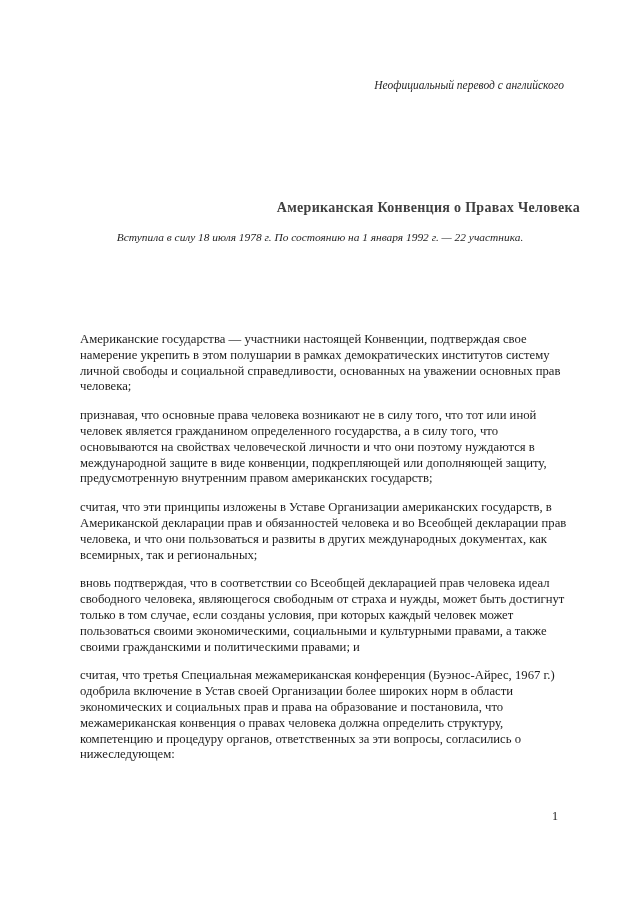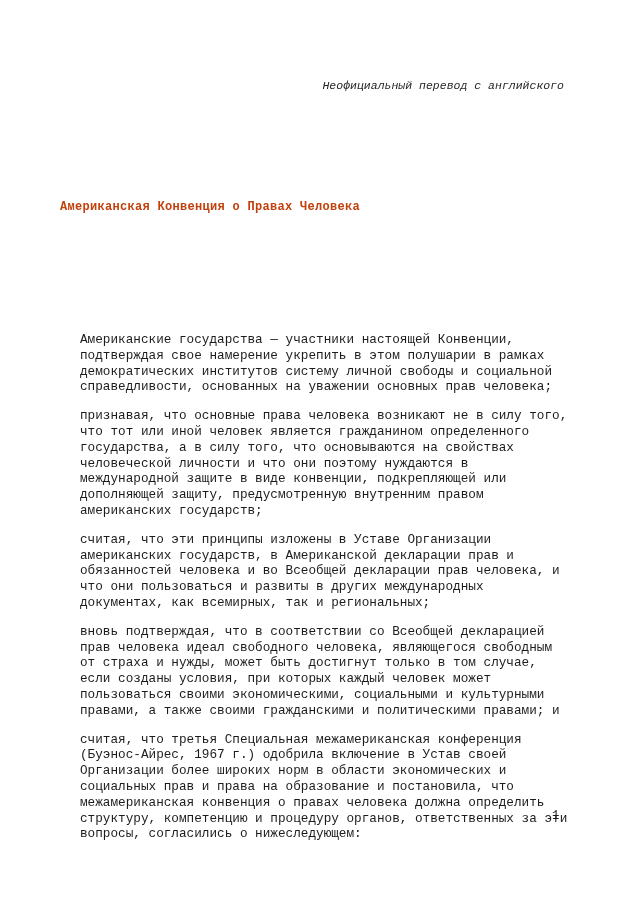--- a/index.html
+++ b/index.html
@@ -6,43 +6,43 @@
     margin: 0;
     padding: 0;
     background: #ffffff;
   }
   .page {
     position: relative;
     width: 640px;
     height: 905px;
     background: #ffffff;
     color: #1c1c1c;
-    font-family: Liberation Mono, monospace;
+    font-family: Liberation Serif, serif;
     overflow: hidden;
     border-radius: 6px;
   }
   .header-note {
     position: absolute;
     top: 79px;
     right: 76px;
     font-style: italic;
     font-size: 11.5px;
     color: #262626;
     white-space: nowrap;
   }
   .doc-title {
     position: absolute;
     top: 200px;
     left: 60px;
     width: 520px;
-    text-align: left;
+    text-align: right;
     font-weight: bold;
-    font-size: 12px;
+    font-size: 14px;
     letter-spacing: 0.3px;
-    color: #c2410c;
+    color: #404040;
   }
   .doc-subtitle {
     position: absolute;
     top: 229px;
     left: 50px;
     width: 540px;
     text-align: center;
     font-style: italic;
     font-size: 11.4px;
     line-height: 16px;
@@ -77,20 +77,21 @@
 </head>
 <body>
 
 <div class="page">
 
   <div class="header-note">Неофициальный перевод с английского</div>
 
   <div class="doc-title">Американская Конвенция о Правах Человека</div>
 
   <div class="doc-subtitle">
+    <div>Вступила в силу 18 июля 1978 г. По состоянию на 1 января 1992 г. — 22 участника.</div>
   </div>
 
   <div class="content">
 
     <p>Американские государства — участники настоящей Конвенции, подтверждая свое намерение укрепить в этом полушарии в рамках демократических институтов систему личной свободы и социальной справедливости, основанных на уважении основных прав человека;</p>
 
     <p>признавая, что основные права человека возникают не в силу того, что тот или иной человек является гражданином определенного государства, а в силу того, что основываются на свойствах человеческой личности и что они поэтому нуждаются в международной защите в виде конвенции, подкрепляющей или дополняющей защиту, предусмотренную внутренним правом американских государств;</p>
 
     <p>считая, что эти принципы изложены в Уставе Организации американских государств, в Американской декларации прав и обязанностей человека и во Всеобщей декларации прав человека, и что они пользоваться и развиты в других международных документах, как всемирных, так и региональных;</p>
 

